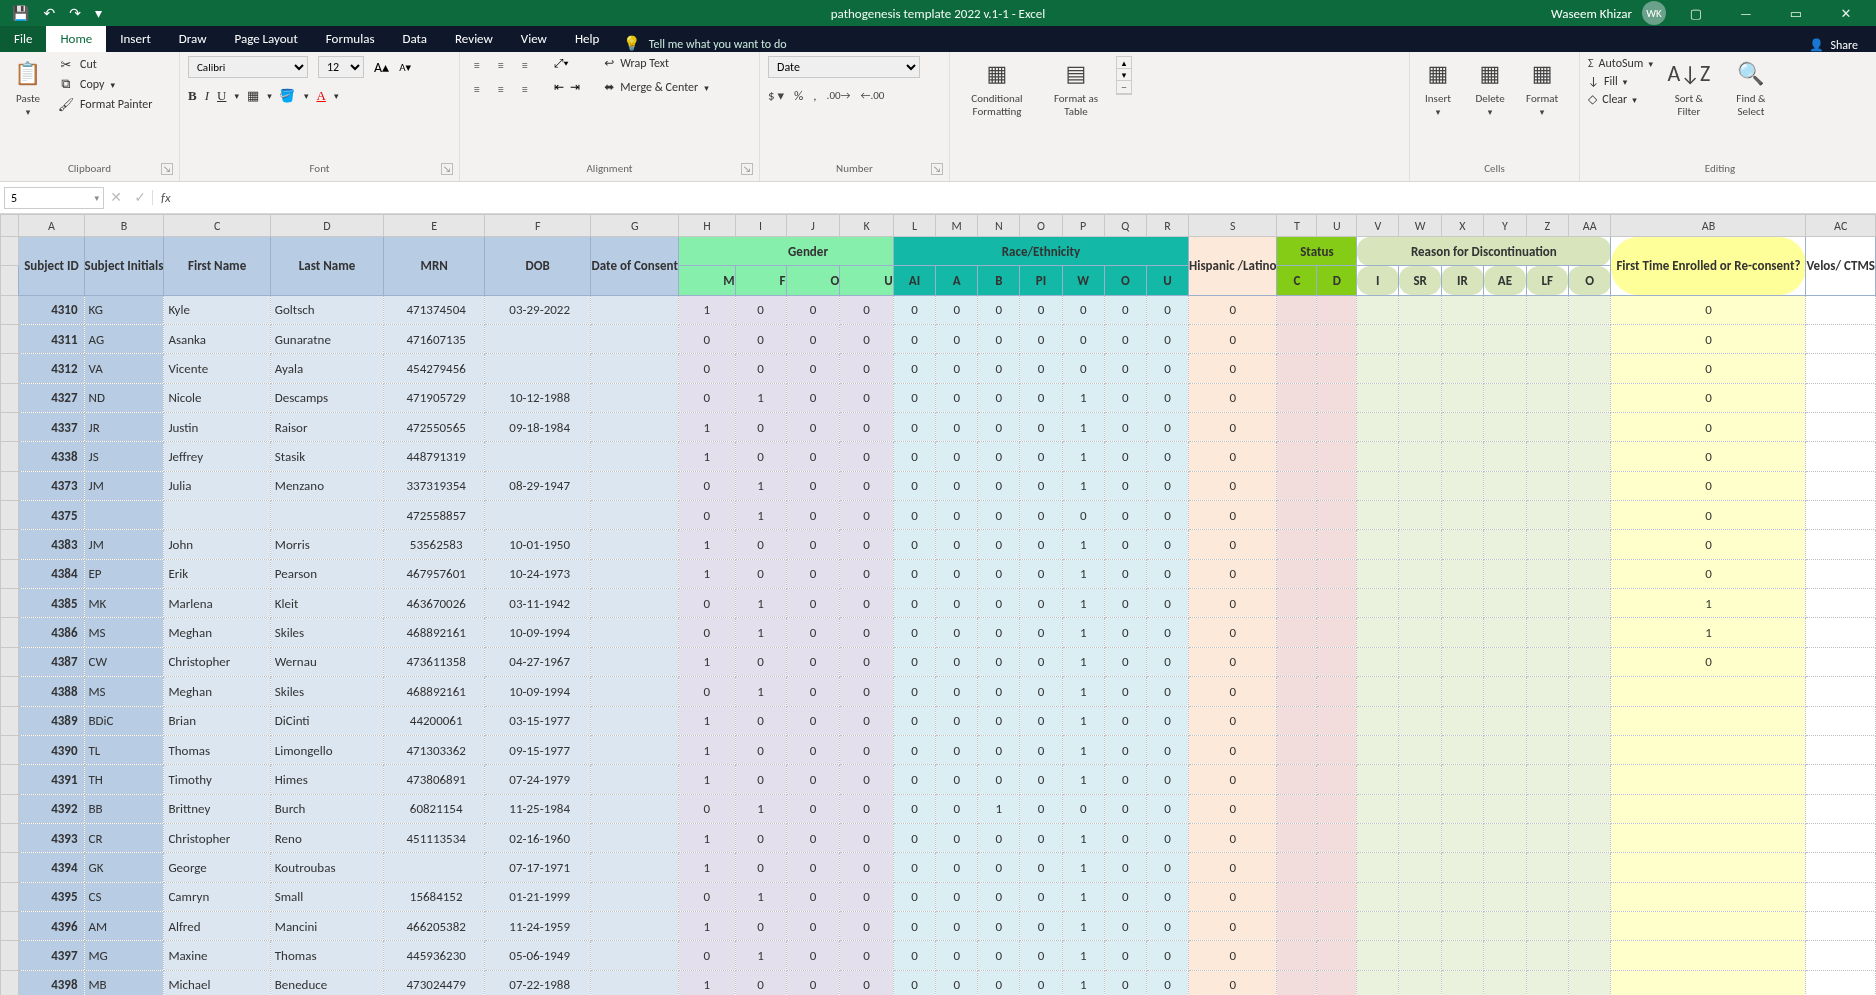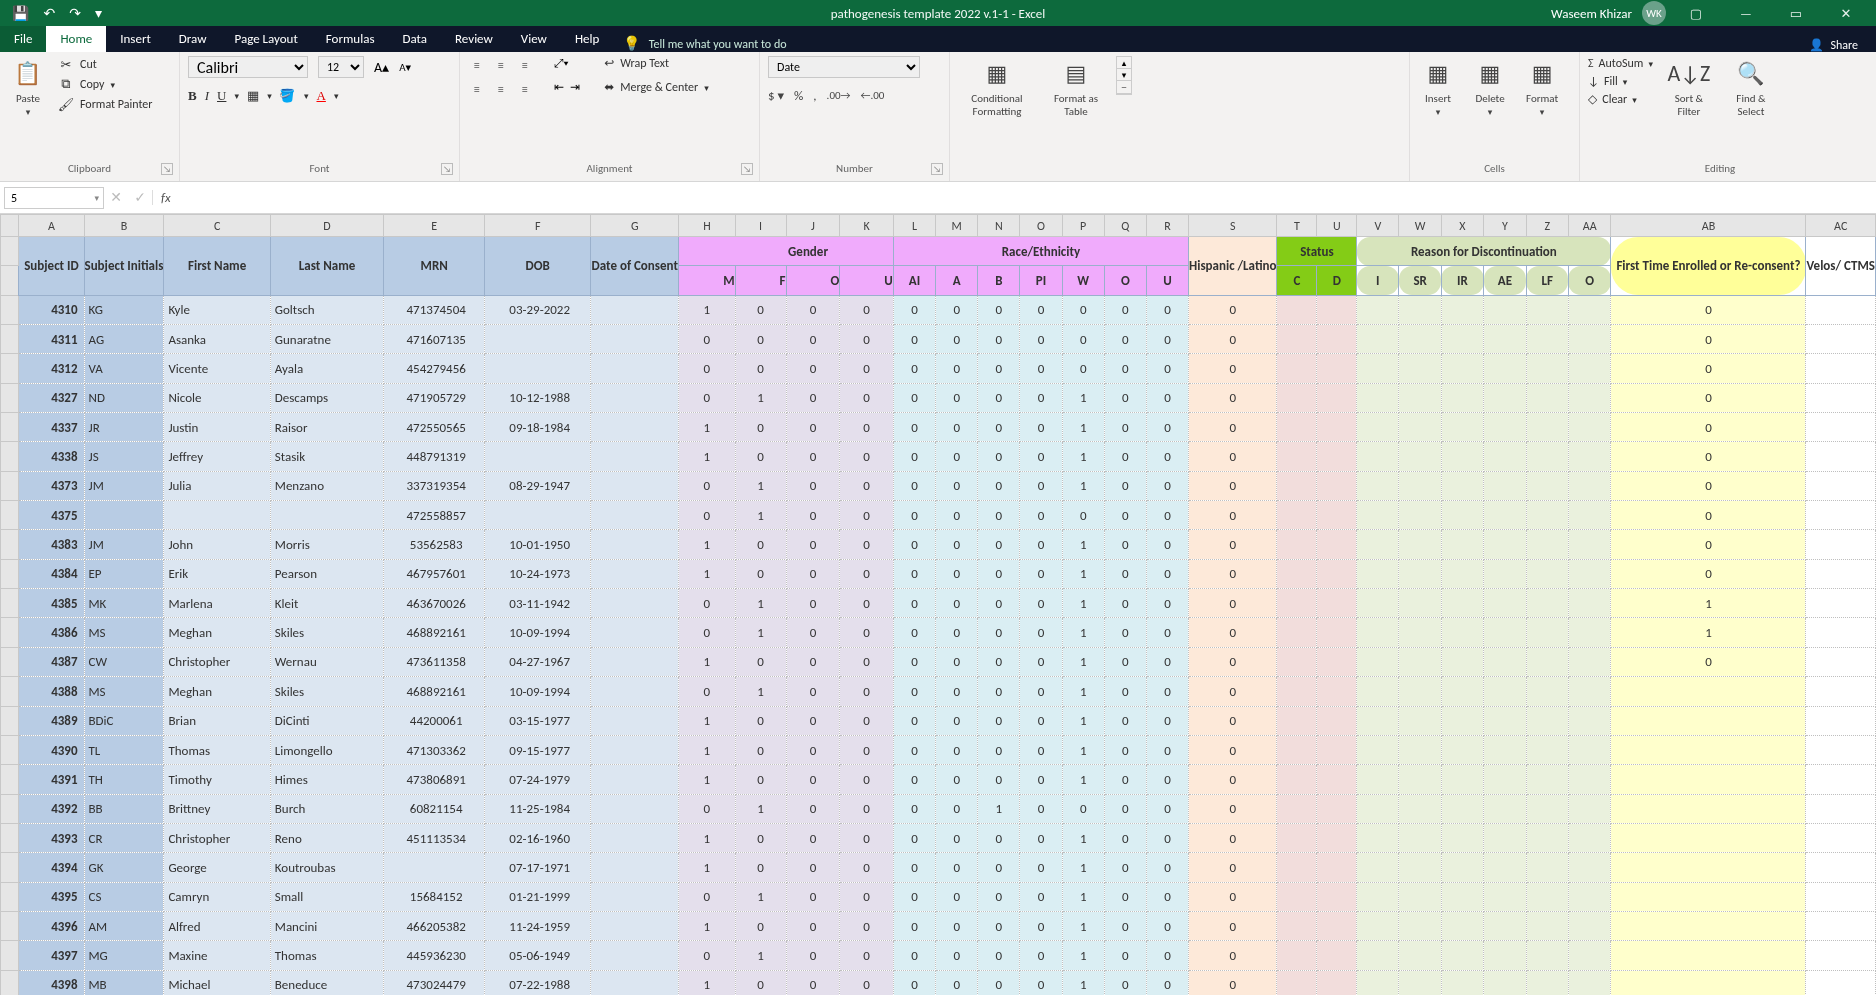--- a/index.html
+++ b/index.html
@@ -27,21 +27,21 @@
 .ribbon .group { border-right: 1px solid #e0dede; display: flex; flex-direction: column; padding: 4px 8px 0 8px; position: relative; }
 .ribbon .group .label { text-align: center; font-size: 11px; color: #666; padding: 4px 0 6px; margin-top: auto; position: relative; }
 .ribbon .group .dlg { position: absolute; right: 6px; bottom: 6px; font-size: 9px; color: #888; border: 1px solid #bbb; width: 12px; height: 12px; line-height: 10px; text-align: center; }
 .ribbon .toprow { display: flex; gap: 10px; align-items: flex-start; }
 .ribbon .btn-lg { display: flex; flex-direction: column; align-items: center; font-size: 11px; color: #444; padding: 2px 4px; gap: 2px; line-height: 1.2; }
 .ribbon .icon32 { width: 32px; height: 32px; display: flex; align-items: center; justify-content: center; font-size: 22px; }
 .ribbon .clip-right { display: flex; flex-direction: column; gap: 4px; font-size: 12px; color: #333; }
 .ribbon .clip-right div { display: flex; align-items: center; gap: 6px; }
 .ribbon .mini-ico { width: 16px; height: 16px; display: inline-flex; align-items: center; justify-content: center; font-size: 13px; }
 
-.ribbon select.font-name { width: 120px; height: 22px; border: 1px solid #c8c8c8; font-size: 16px; padding-left: 4px;}
+.ribbon select.font-name { width: 120px; height: 22px; border: 1px solid #c8c8c8; font-size: 11px; padding-left: 4px;}
 .ribbon select.font-size { width: 46px; height: 22px; border: 1px solid #c8c8c8; font-size: 12px; padding-left: 4px;}
 .ribbon .font-row2 { display: flex; gap: 8px; margin-top: 10px; font-size: 13px; color: #333; align-items: center;}
 .ribbon .font-row2 span { font-family: "Times New Roman", serif; }
 
 .ribbon .align-grid { display: grid; grid-template-columns: repeat(3, 18px); grid-template-rows: repeat(2, 18px); gap: 6px; }
 .ribbon .align-grid .ali { font-size: 12px; color: #555; display:flex; align-items:center; justify-content:center;}
 .ribbon .align-right { display: flex; flex-direction: column; gap: 10px; font-size: 12px; color: #333; margin-left: 14px;}
 .ribbon .align-right div { display: flex; align-items: center; gap: 6px; }
 
 .ribbon .num-sel { width: 152px; height: 22px; border: 1px solid #c8c8c8; font-size: 12px; padding-left: 4px;}
@@ -71,22 +71,22 @@
 
 .sheet-wrap { display: flex; height: 786px; } 
 
 table.grid { border-collapse: collapse; table-layout: fixed; font-size: 13px; color: #333; }
 table.grid th, table.grid td { border: 1px dotted #bfbfbf; height: 26px; overflow: hidden; white-space: nowrap; }
 table.grid th { background: #e6e6e6; font-weight: normal; text-align: center; height: 22px; font-size: 12px; color: #444; border: 1px solid #c8c8c8;}
 table.grid th.corner { background: #e6e6e6; }
 table.grid td.rownum { background: #e6e6e6; text-align: center; font-size: 12px; color: #444; border: 1px solid #c8c8c8;}
 
 .hdr2 { font-weight: bold; text-align: center; background: #b8cce4; border: 1px solid #9ab0cc !important; }
-.hdr2.gend { background: #f0abfc; padding-left: 44px; }
-.hdr2.re   { background: #f0abfc; }
+.hdr2.gend { background: #86efac; padding-left: 44px; }
+.hdr2.re   { background: #14b8a6; }
 .hdr2.hisp { background: #fde9d9; }
 .hdr2.stat { background: #84cc16; }
 .hdr2.rfd  { background: #d7e4bc; border-radius: 13px; }
 .hdr2.fte  { background: #ffff99; border-radius: 27px; }
 .hdr2.vel  { background: #ffffff; }
 
 td.c-id    { background: #b8cce4; text-align: right; padding-right: 6px; font-weight: bold;}
 td.c-init  { background: #b8cce4; padding-left: 4px;}
 td.c-fn,td.c-ln,td.c-mrn,td.c-dob,td.c-doc { background: #dce6f1; padding-left: 4px;}
 td.c-dob,td.c-doc,td.c-mrn { text-align: center; }

